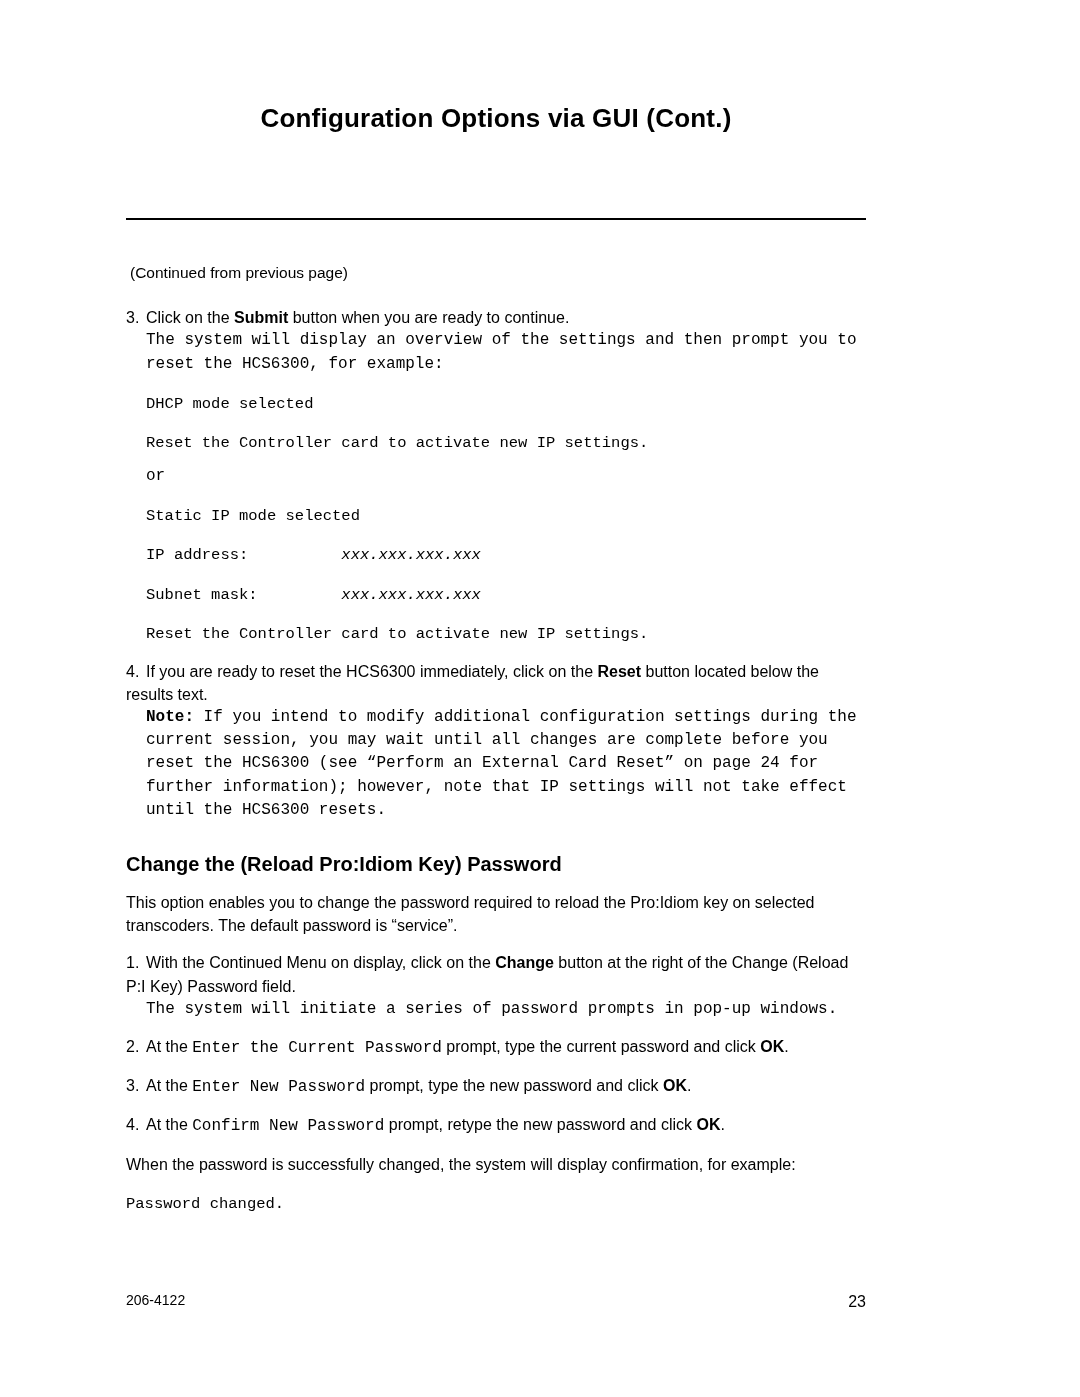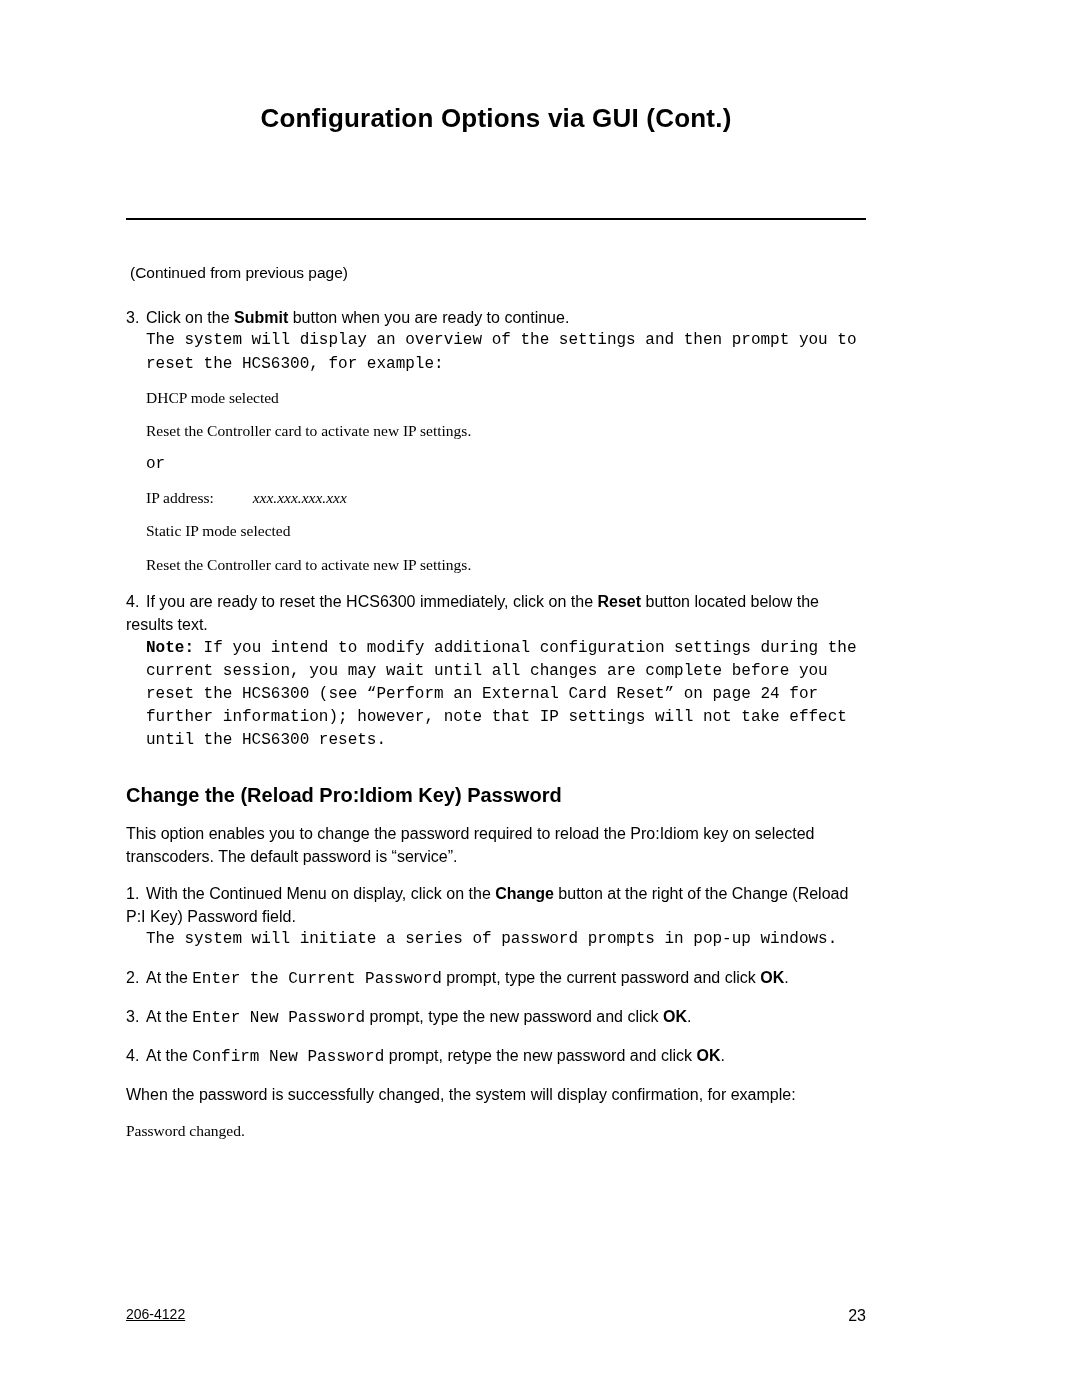--- a/index.html
+++ b/index.html
@@ -44,45 +44,44 @@
   }
   .num {
     display: inline-block;
     width: 20px;
   }
   .li-body {
     margin-left: 20px;
   }
   .li-body p { margin: 0 0 10px 0; font-family: Liberation Mono, monospace; }
   .mono {
-    font-family: Liberation Serif, serif;
+    font-family: Liberation Mono, monospace;
     font-size: 15.5px;
     white-space: pre;
-    margin: 11px 0 10px 0;
+    margin: 17px 0 10px 0;
   }
   .mono-inline {
     font-family: "Courier New", Courier, monospace;
   }
   .bold { font-weight: bold; }
   h2.sub {
     font-size: 20px;
     font-weight: bold;
     margin: 28px 0 12px 0;
   }
   .body-p {
     margin: 0 0 14px 0;
   }
   .italic { font-style: italic; }
   .footer {
     position: absolute;
-    bottom: 70px;
+    bottom: 84px;
     left: 126px;
     right: 126px;
     font-size: 14px;
-    text-decoration: underline;
   }
   .footer .right { float: right; font-size: 16px; }
 </style>
 </head>
 <body>
 
 <div class="page">
 
   <h1 class="title">Configuration Options via GUI (Cont.)</h1>
 
@@ -91,22 +90,23 @@
   <p class="continued">(Continued from previous page)</p>
 
   <ol>
     <li>
       <span class="num">3.</span><span>Click on the </span><span class="bold">Submit</span><span> button when you are ready to continue.</span>
       <div class="li-body">
         <p>The system will display an overview of the settings and then prompt you to reset the HCS6300, for example:</p>
         <div class="mono">DHCP mode selected</div>
         <div class="mono">Reset the Controller card to activate new IP settings.</div>
         <p>or</p>
+        <div class="mono">Static IP mode selected</div>
         <div class="mono" style="margin-bottom:0"><span>IP address:          </span><span class="italic">xxx.xxx.xxx.xxx</span></div>
-        <div class="mono">Static IP mode selected</div>
+        <div class="mono" style="margin-bottom:0"><span>Subnet mask:         </span><span class="italic">xxx.xxx.xxx.xxx</span></div>
         <div class="mono">Reset the Controller card to activate new IP settings.</div>
       </div>
     </li>
     <li>
       <span class="num">4.</span><span>If you are ready to reset the HCS6300 immediately, click on the </span><span class="bold">Reset</span><span> button located below the results text.</span>
       <div class="li-body">
         <p><span class="bold">Note:</span><span> If you intend to modify additional configuration settings during the current session, you may wait until all changes are complete before you reset the HCS6300 (see “Perform an External Card Reset” on page 24 for further information); however, note that IP settings will not take effect until the HCS6300 resets.</span></p>
       </div>
     </li>
   </ol>

